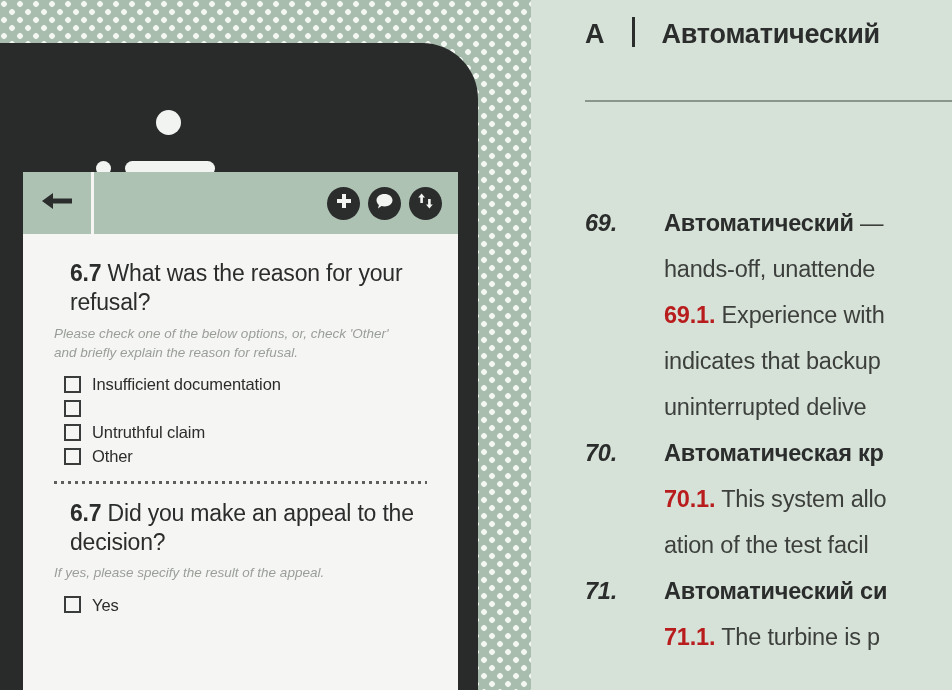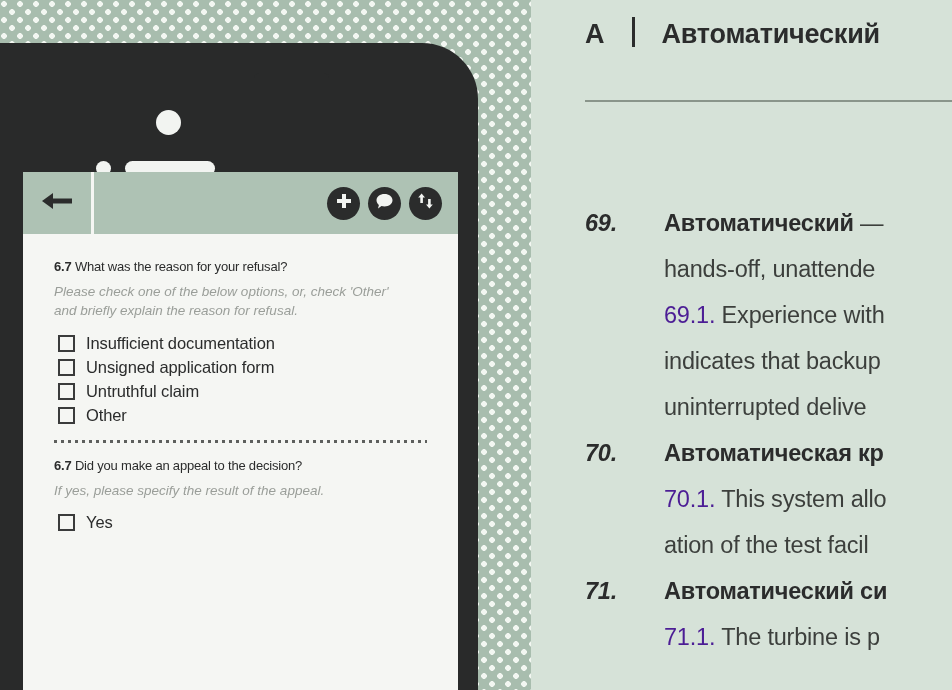--- a/index.html
+++ b/index.html
@@ -131,39 +131,39 @@
   .app-bar-underline {
     height: 3px;
     background: #f5f6f3;
   }
 
   .form-body {
     padding: 22px 31px 0 31px;
   }
 
   .q-title {
-    font-size: 13px;
+    font-size: 23px;
     color: #2b2c2c;
     letter-spacing: -0.2px;
     line-height: 1.25;
-    margin: 0 0 7px 0;
+    margin: 0 0 7px 16px;
     font-weight: 400;
   }
   .q-num { font-weight: 700; }
 
   .q-hint {
     font-size: 13.5px;
     font-style: italic;
     color: #9a9e99;
     line-height: 1.42;
     margin: 0 0 14px 0;
     max-width: 345px;
   }
 
-  .opt-list { margin: 4px; padding: 0; list-style: none; }
+  .opt-list { margin: 10px; padding: 0; list-style: none; }
   .opt-row {
     display: flex;
     align-items: center;
     gap: 11px;
     margin-bottom: 7px;
   }
   .checkbox {
     width: 17px;
     height: 17px;
     border: 2.4px solid #3a3b3b;
@@ -250,21 +250,21 @@
   }
   .gl-idx {
     width: 79px;
     flex: 0 0 79px;
     font-weight: 700;
     color: #2b2c2c;
     font-style: italic;
   }
   .gl-text { flex: 1; }
   .gl-ru { font-weight: 700; color: #2b2c2c; }
-  .gl-sub { font-weight: 400; color: #4c1d95; }
+  .gl-sub { font-weight: 700; color: #b91c1c; }
   .gl-cont { padding-left: 79px; }
 </style>
 </head>
 <body>
 
 <div id="stage">
 
   <div class="left-panel"></div>
 
   <div class="phone">
@@ -324,21 +324,20 @@
           <span>What was the reason for your refusal?</span>
         </p>
         <p class="q-hint">Please check one of the below options, or, check 'Other' and briefly explain the reason for refusal.</p>
         <ul class="opt-list">
           <li class="opt-row">
             <span class="checkbox"></span>
             <span class="opt-label">Insufficient documentation</span>
           </li>
           <li class="opt-row">
             <span class="checkbox"></span>
-            <span class="opt-label">Unsigned application form</span>
           </li>
           <li class="opt-row">
             <span class="checkbox"></span>
             <span class="opt-label">Untruthful claim</span>
           </li>
           <li class="opt-row">
             <span class="checkbox"></span>
             <span class="opt-label">Other</span>
           </li>
         </ul>

